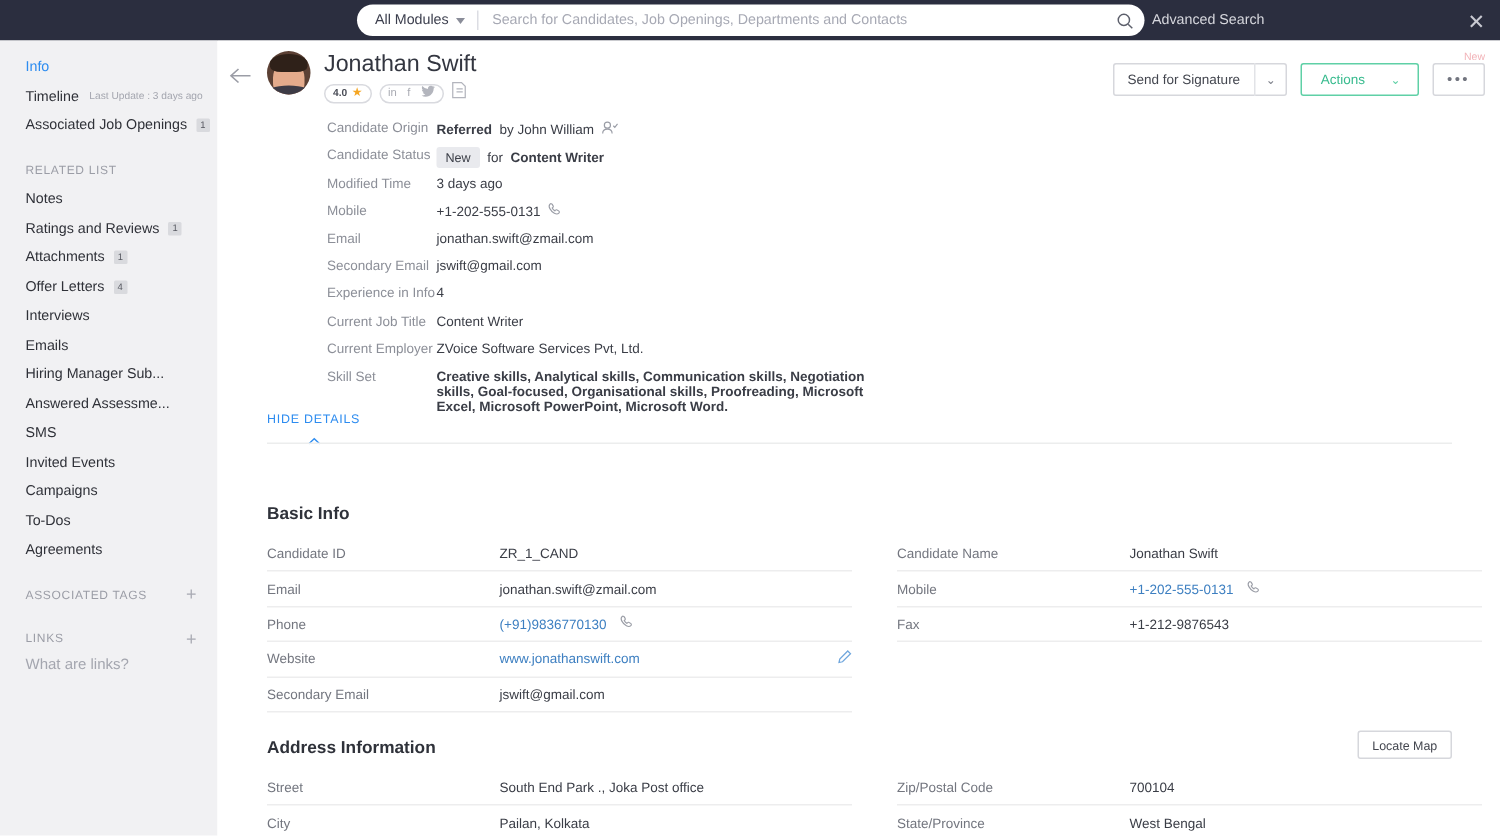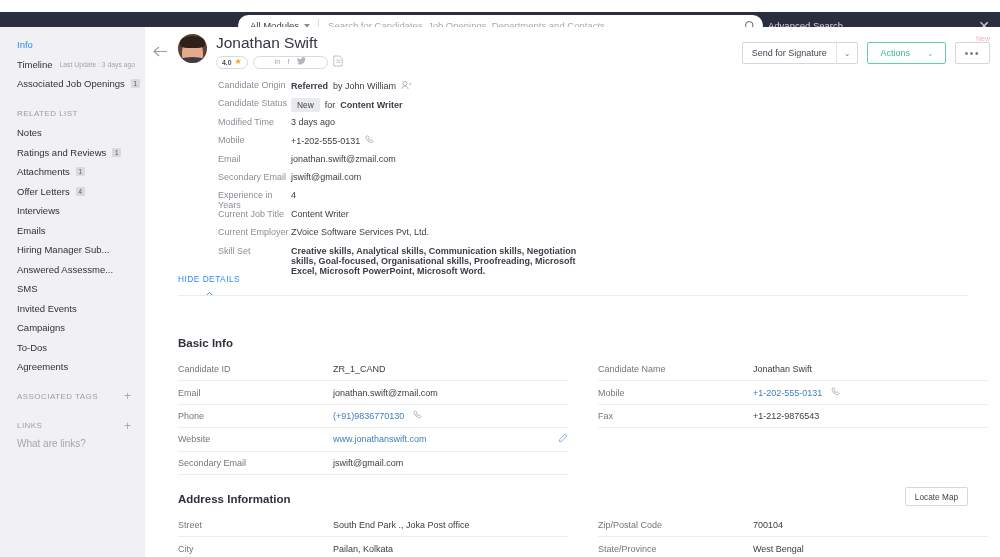--- a/index.html
+++ b/index.html
@@ -6,21 +6,21 @@
   html, body {
     width: 1000px; height: 557px;
     font-family: "Liberation Sans", sans-serif;
     background: #ffffff;
     overflow: hidden;
     -webkit-font-smoothing: antialiased;
   }
 
   
   .topbar {
-    position: absolute; top: 12px; left: 0;
+    position: absolute; top: 0; left: 0;
     width: 1000px; height: 27px;
     background: #2b2e3f;
     display: flex; align-items: center;
   }
   .search-wrap {
     position: absolute; left: 238px; top: 3px;
     height: 21px; width: 525px;
     background: #ffffff;
     border-radius: 11px;
     display: flex; align-items: center;
@@ -136,21 +136,21 @@
     position: absolute; left: 71px; top: 26px;
     display: flex; align-items: center; gap: 5px;
   }
   .pill {
     border: 1px solid #d9dadf; border-radius: 9px;
     height: 13px; display: flex; align-items: center;
     padding: 0 5px; gap: 3px;
   }
   .pill .rate { font-size: 6.8px; color: #4a4d57; font-weight: 700; }
   .star { color: #f5a623; font-size: 8px; line-height: 1; }
-  .pill.social { gap: 7px; padding: 0 21px; }
+  .pill.social { gap: 7px; padding: 0 5px; }
   .pill.social span { font-size: 7.5px; color: #a9abb3; line-height: 1; }
   .doc-ico { color: #b3b5bd; }
 
   .btn-row { position: absolute; right: 10px; top: 15px; display: flex; align-items: center; gap: 9px; }
   .btn {
     height: 22px; border: 1px solid #d6d7dc; background: #fff;
     display: flex; align-items: center;
     font-size: 9px; color: #43464f; border-radius: 2px;
   }
   .btn .txt { padding: 0 9px; }
@@ -419,21 +419,21 @@
       <div class="k">Email</div>
       <div class="v">jonathan.swift@zmail.com</div>
     </div>
 
     <div class="drow">
       <div class="k">Secondary Email</div>
       <div class="v">jswift@gmail.com</div>
     </div>
 
     <div class="drow">
-      <div class="k">Experience in Years</div>
+      <div class="k">Experience in Info</div>
       <div class="v">4</div>
     </div>
 
     <div class="drow">
       <div class="k">Current Job Title</div>
       <div class="v">Content Writer</div>
     </div>
 
     <div class="drow">
       <div class="k">Current Employer</div>

